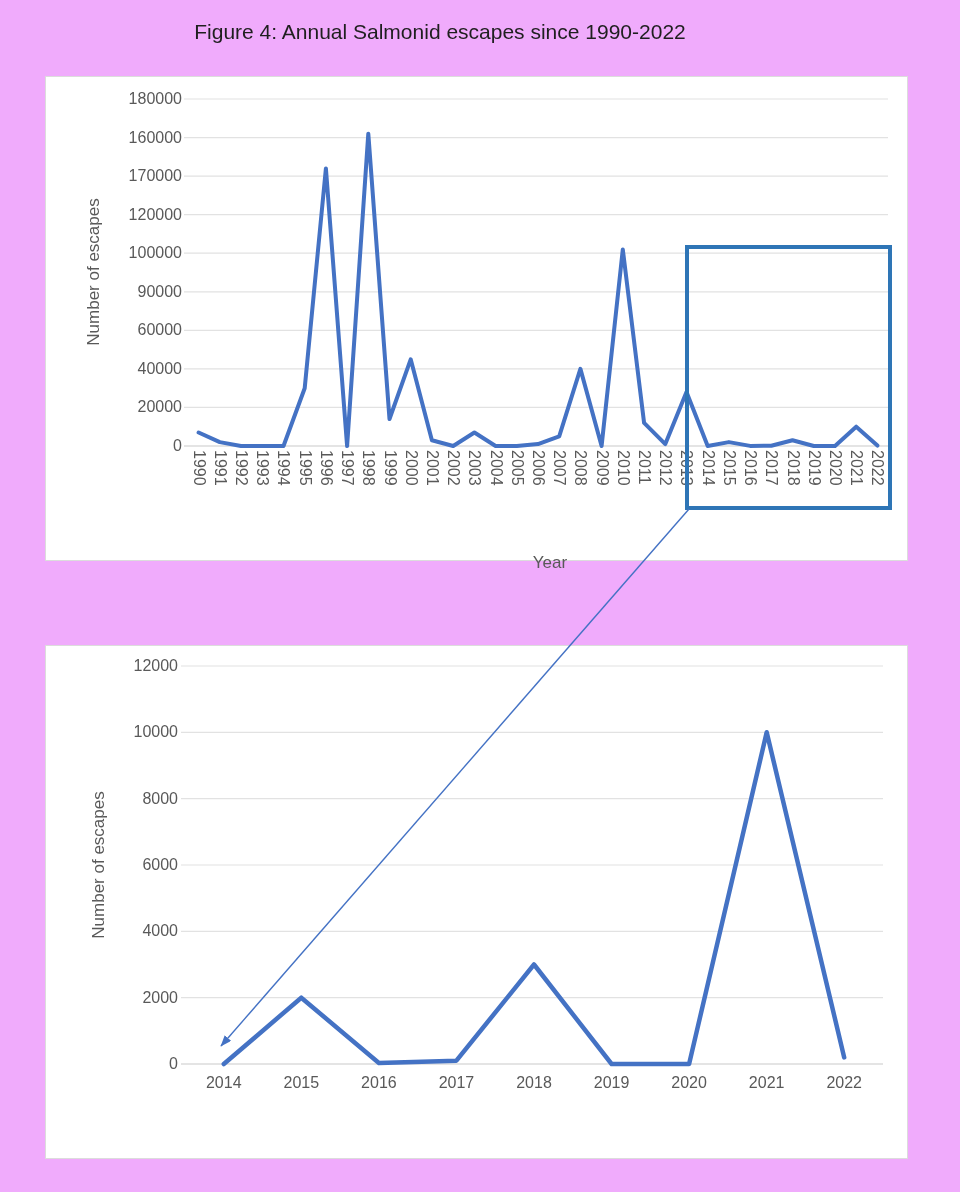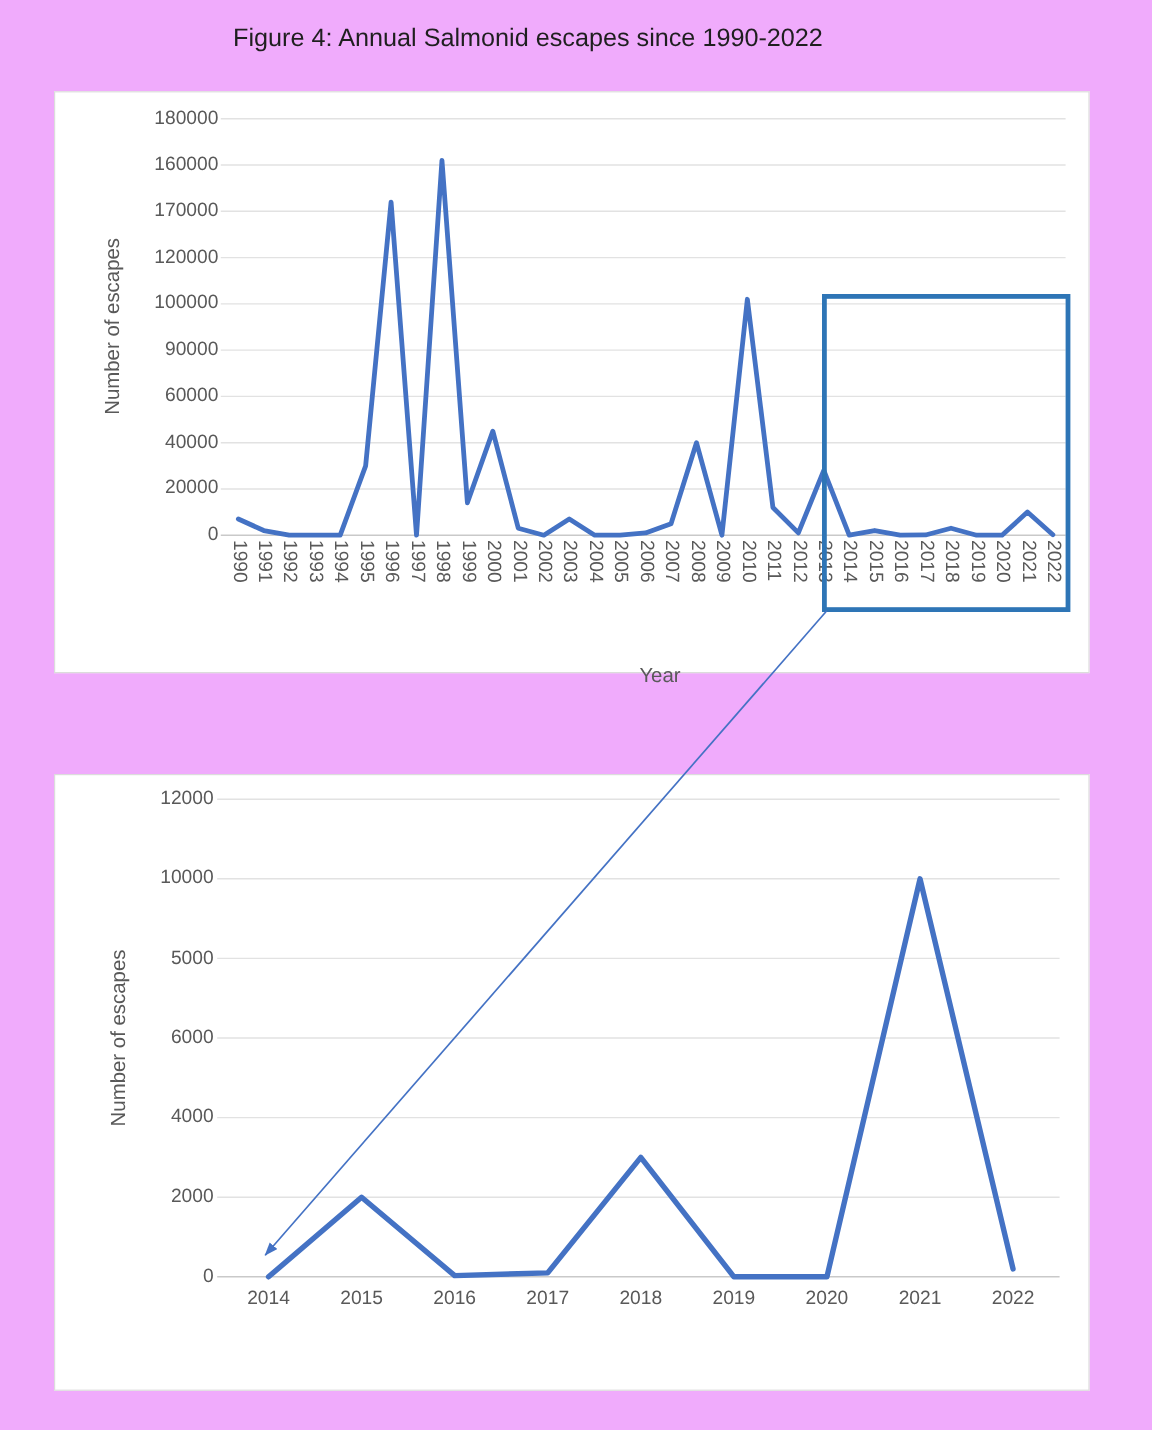--- a/index.html
+++ b/index.html
@@ -80,21 +80,21 @@
       <div class="tick vlab" style="left: 762.333px; top: 450px;">2017</div>
       <div class="tick vlab" style="left: 783.545px; top: 450px;">2018</div>
       <div class="tick vlab" style="left: 804.758px; top: 450px;">2019</div>
       <div class="tick vlab" style="left: 825.97px; top: 450px;">2020</div>
       <div class="tick vlab" style="left: 847.182px; top: 450px;">2021</div>
       <div class="tick vlab" style="left: 868.394px; top: 450px;">2022</div>
       <div class="tick ylab" style="left: 98px; top: 1055px;">0</div>
       <div class="tick ylab" style="left: 98px; top: 988.667px;">2000</div>
       <div class="tick ylab" style="left: 98px; top: 922.333px;">4000</div>
       <div class="tick ylab" style="left: 98px; top: 856px;">6000</div>
-      <div class="tick ylab" style="left: 98px; top: 789.667px;">5000</div>
+      <div class="tick ylab" style="left: 98px; top: 789.667px;">8000</div>
       <div class="tick ylab" style="left: 98px; top: 723.333px;">10000</div>
       <div class="tick ylab" style="left: 98px; top: 657px;">12000</div>
       <div class="tick hlab" style="left: 188.778px; top: 1074px;">2014</div>
       <div class="tick hlab" style="left: 266.333px; top: 1074px;">2015</div>
       <div class="tick hlab" style="left: 343.889px; top: 1074px;">2016</div>
       <div class="tick hlab" style="left: 421.444px; top: 1074px;">2017</div>
       <div class="tick hlab" style="left: 499px; top: 1074px;">2018</div>
       <div class="tick hlab" style="left: 576.556px; top: 1074px;">2019</div>
       <div class="tick hlab" style="left: 654.111px; top: 1074px;">2020</div>
       <div class="tick hlab" style="left: 731.667px; top: 1074px;">2021</div>

